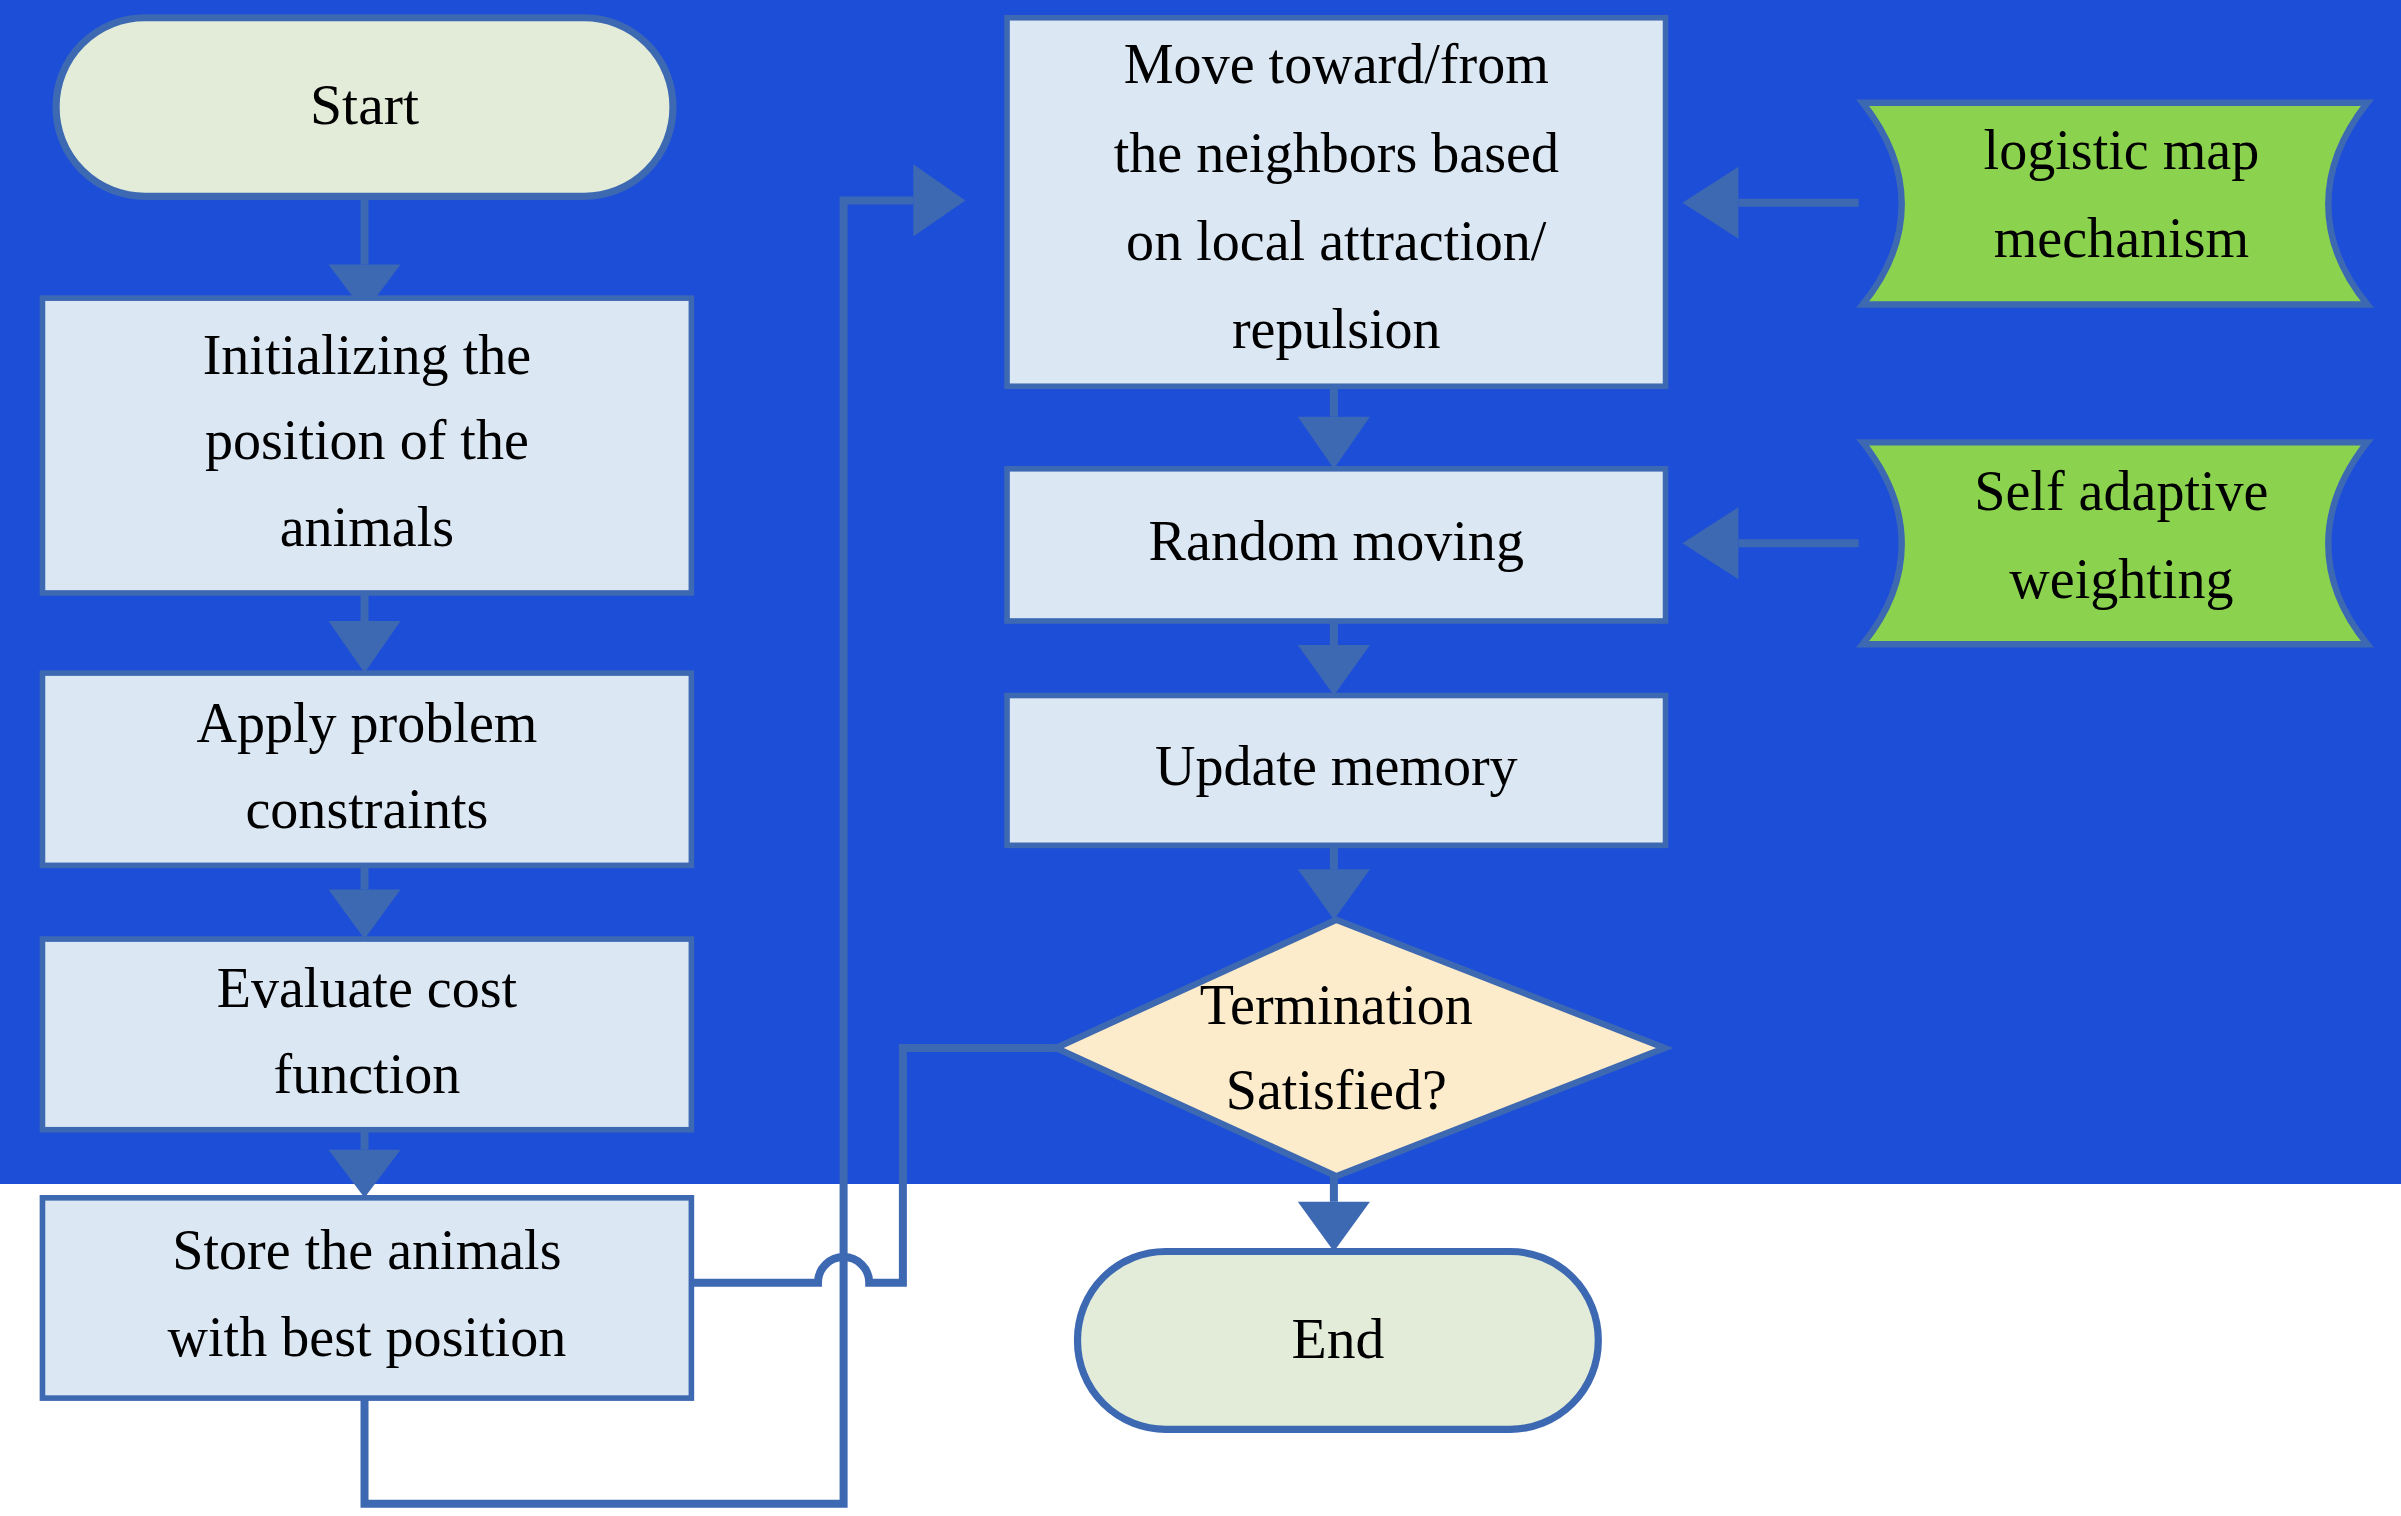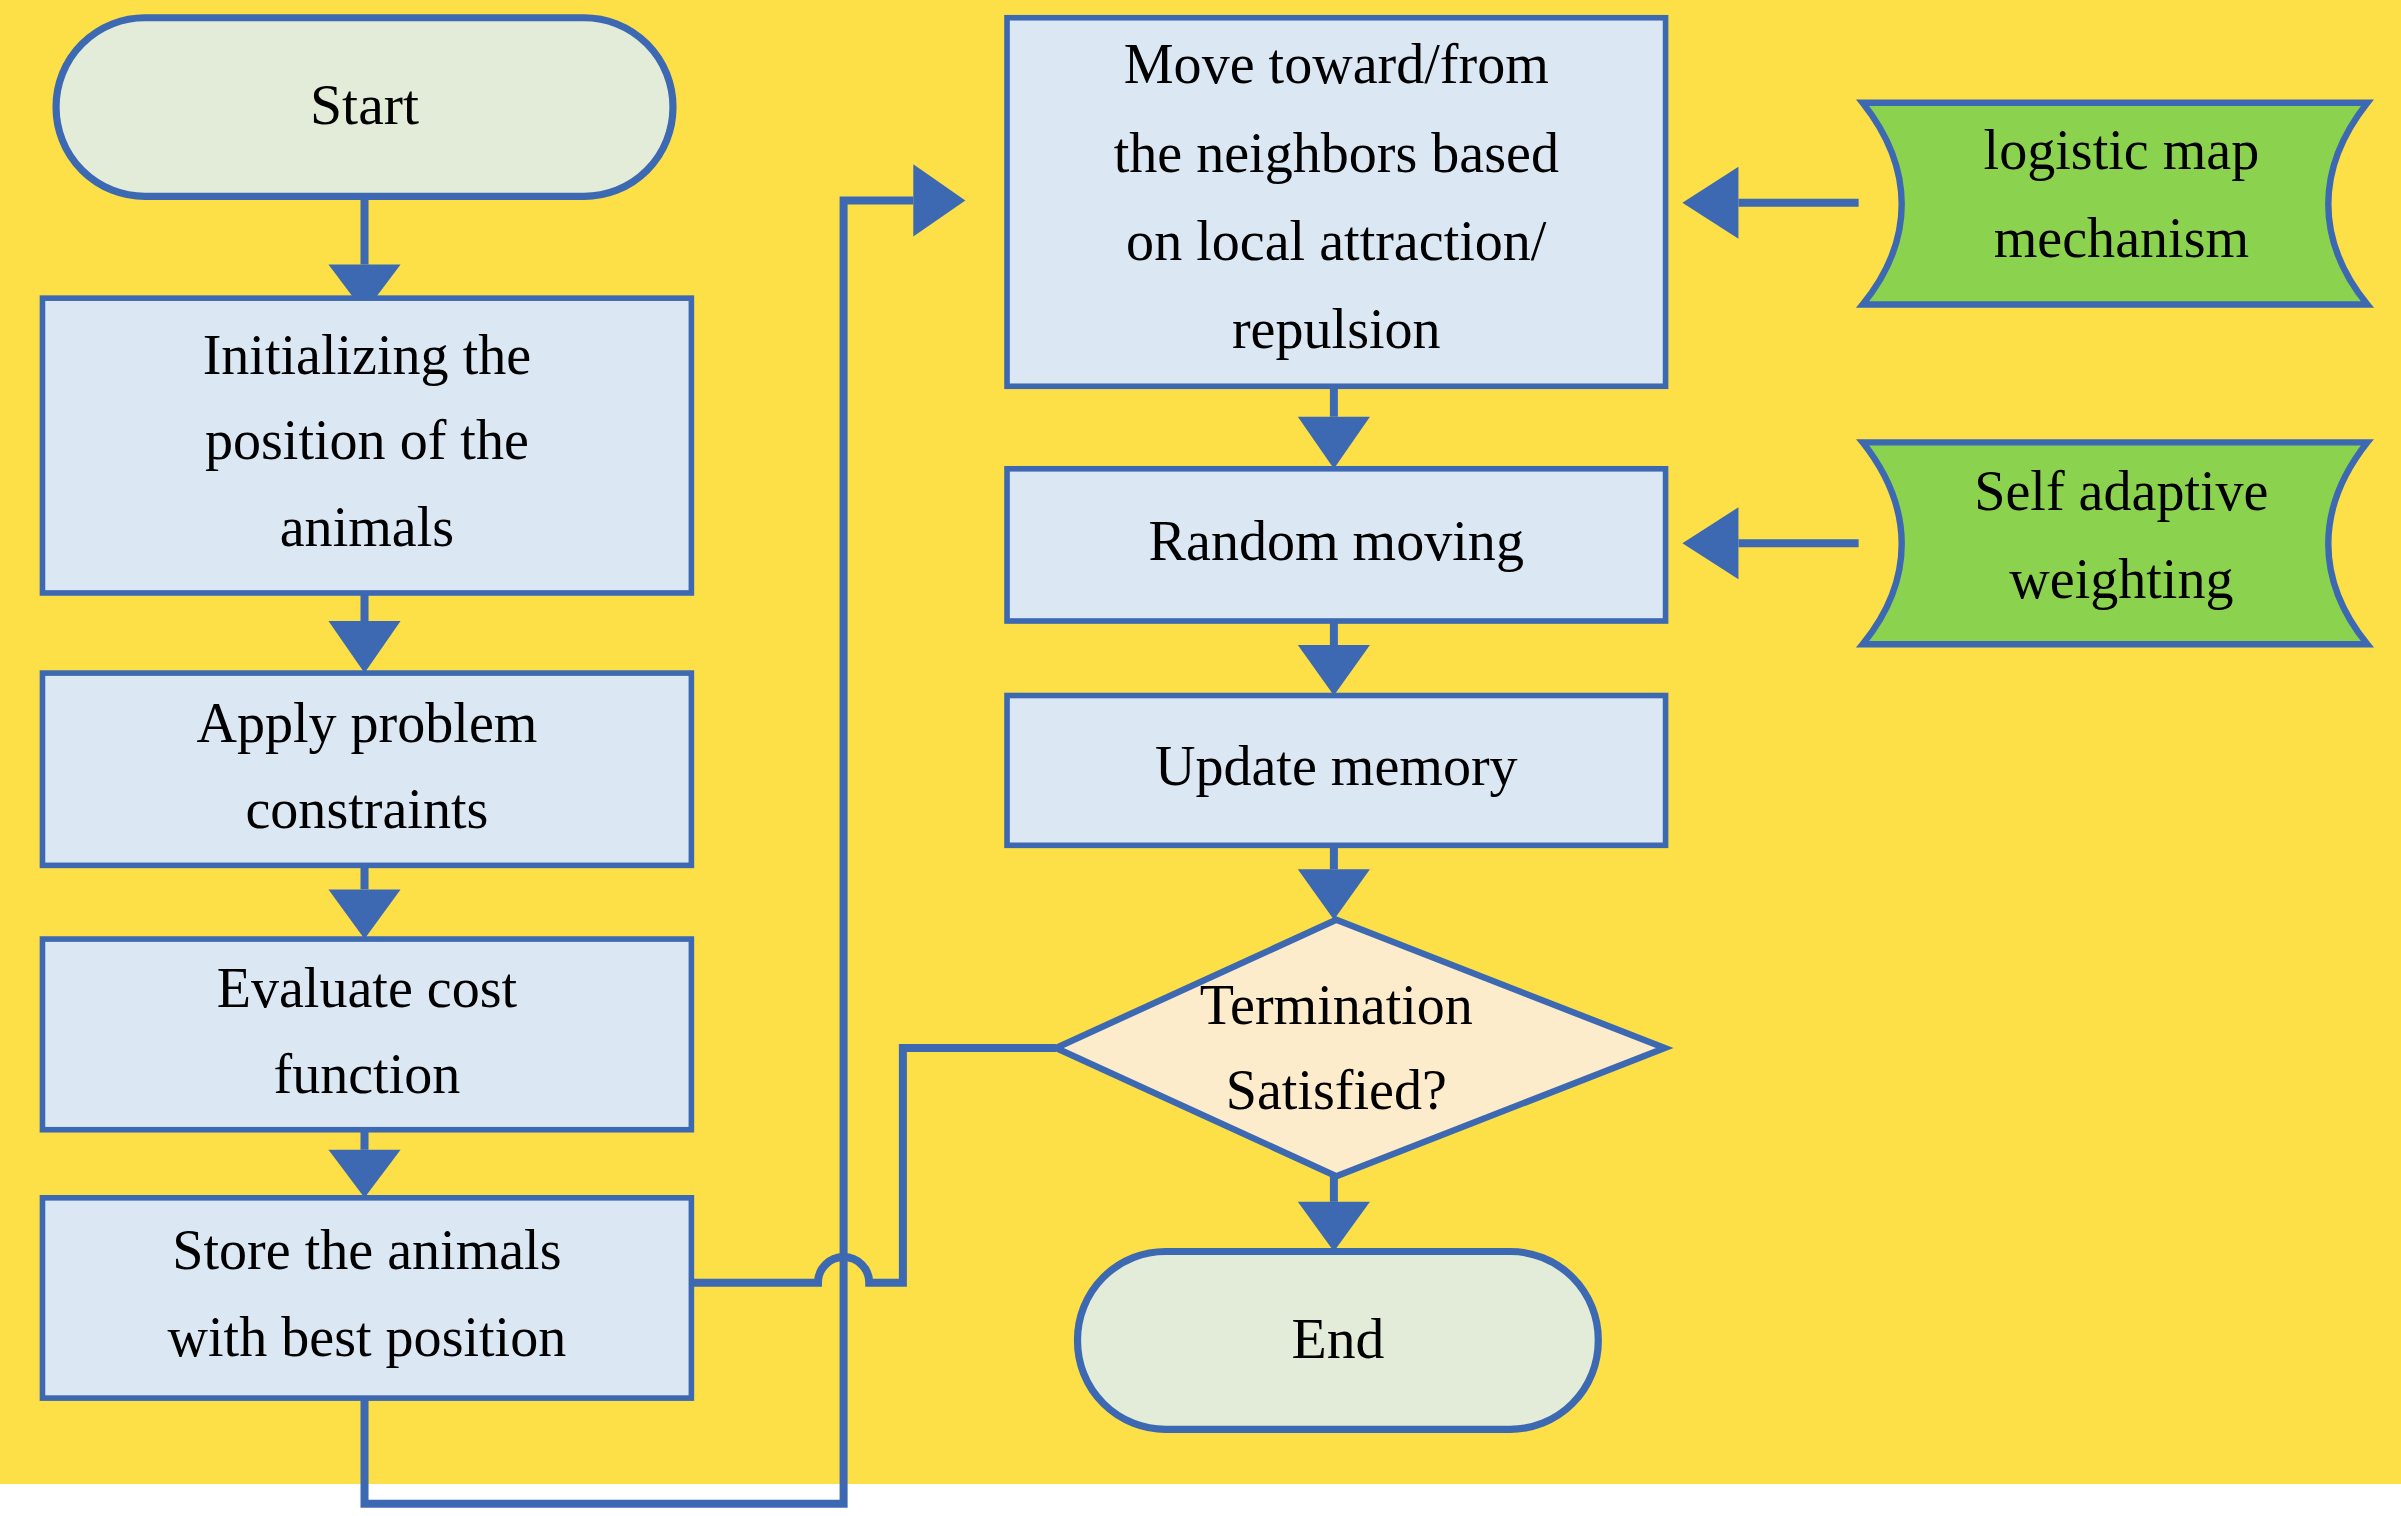--- a/index.html
+++ b/index.html
@@ -9,22 +9,22 @@
   }
   body {
     width: 2401px;
     height: 1516px;
     overflow: hidden;
     font-family: "Liberation Serif", "DejaVu Serif", serif;
   }
   #flowchart-root {
     position: relative;
     width: 2401px;
-    height: 1484px;
-    background: #fde047;
+    height: 1184px;
+    background: #1d4ed8;
     text-align: center;
   }
   svg#flow-svg {
     position: absolute;
     top: 0; left: 0;
     width: 2401px;
     height: 1516px;
     display: block;
   }
   .node-label {

